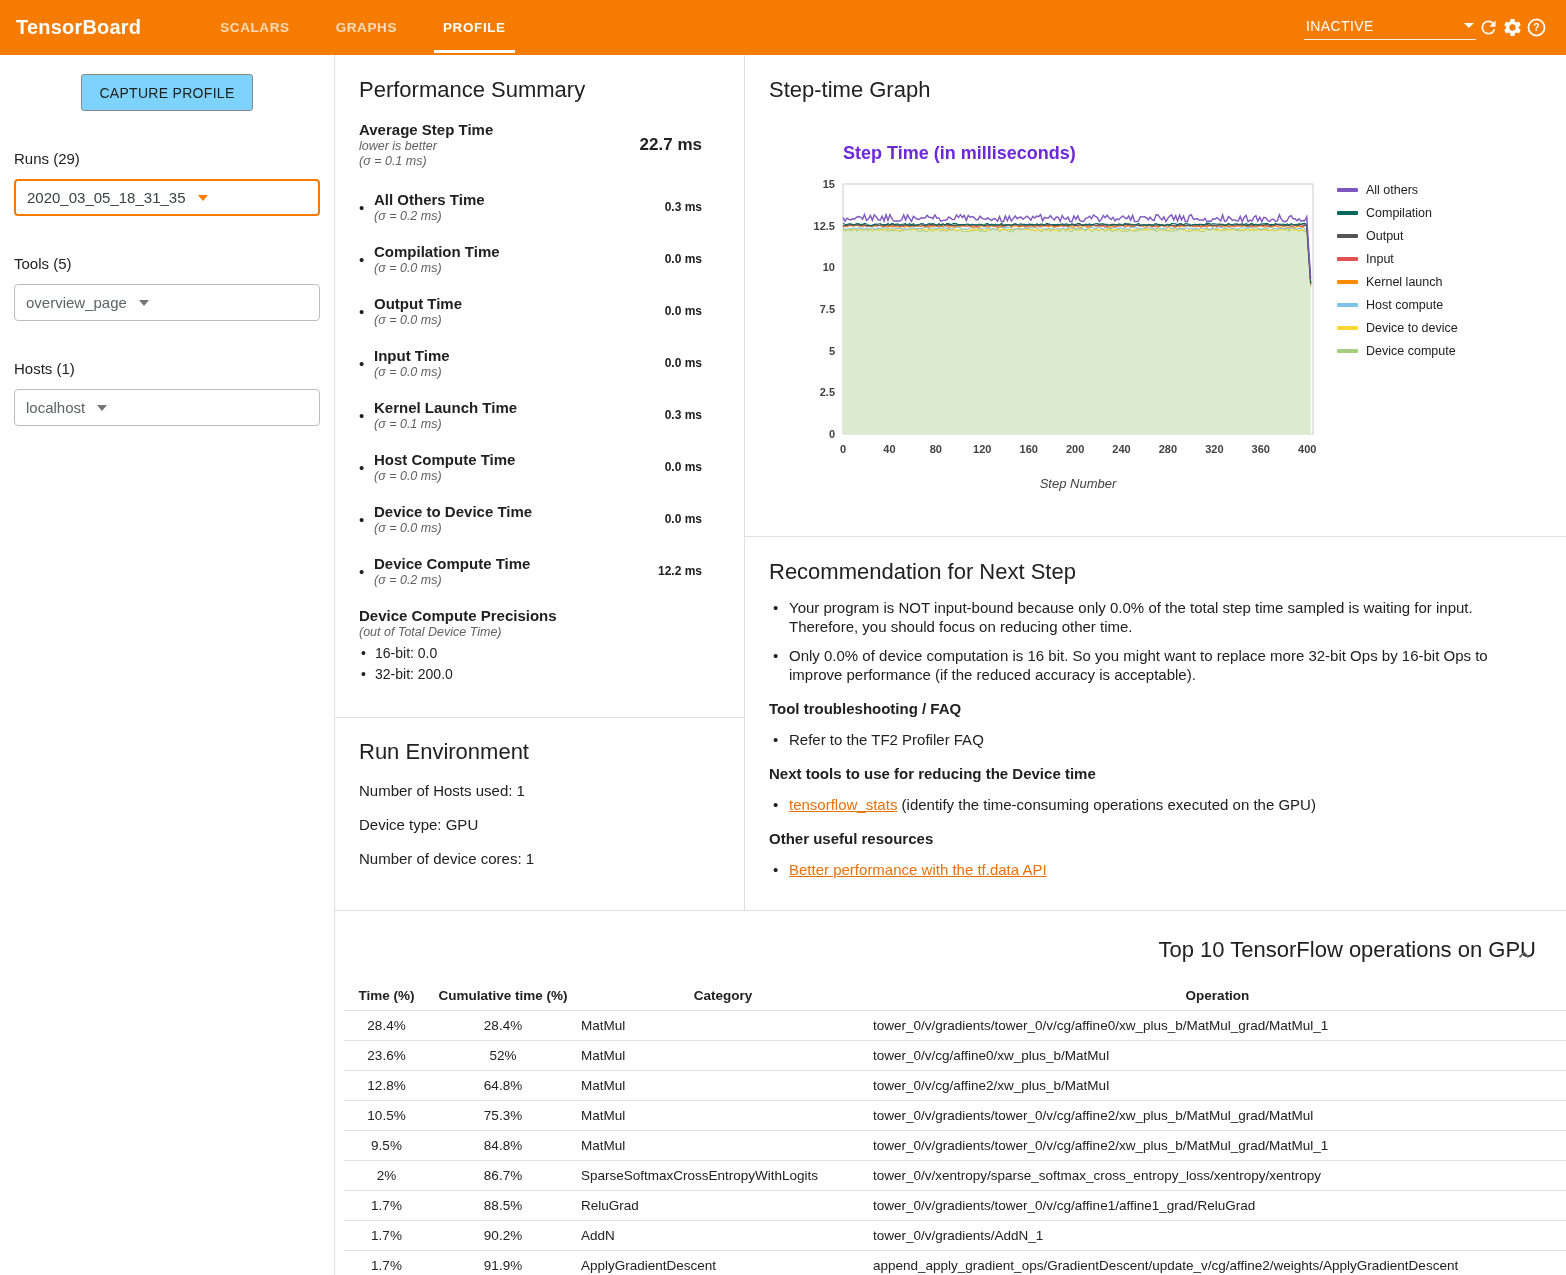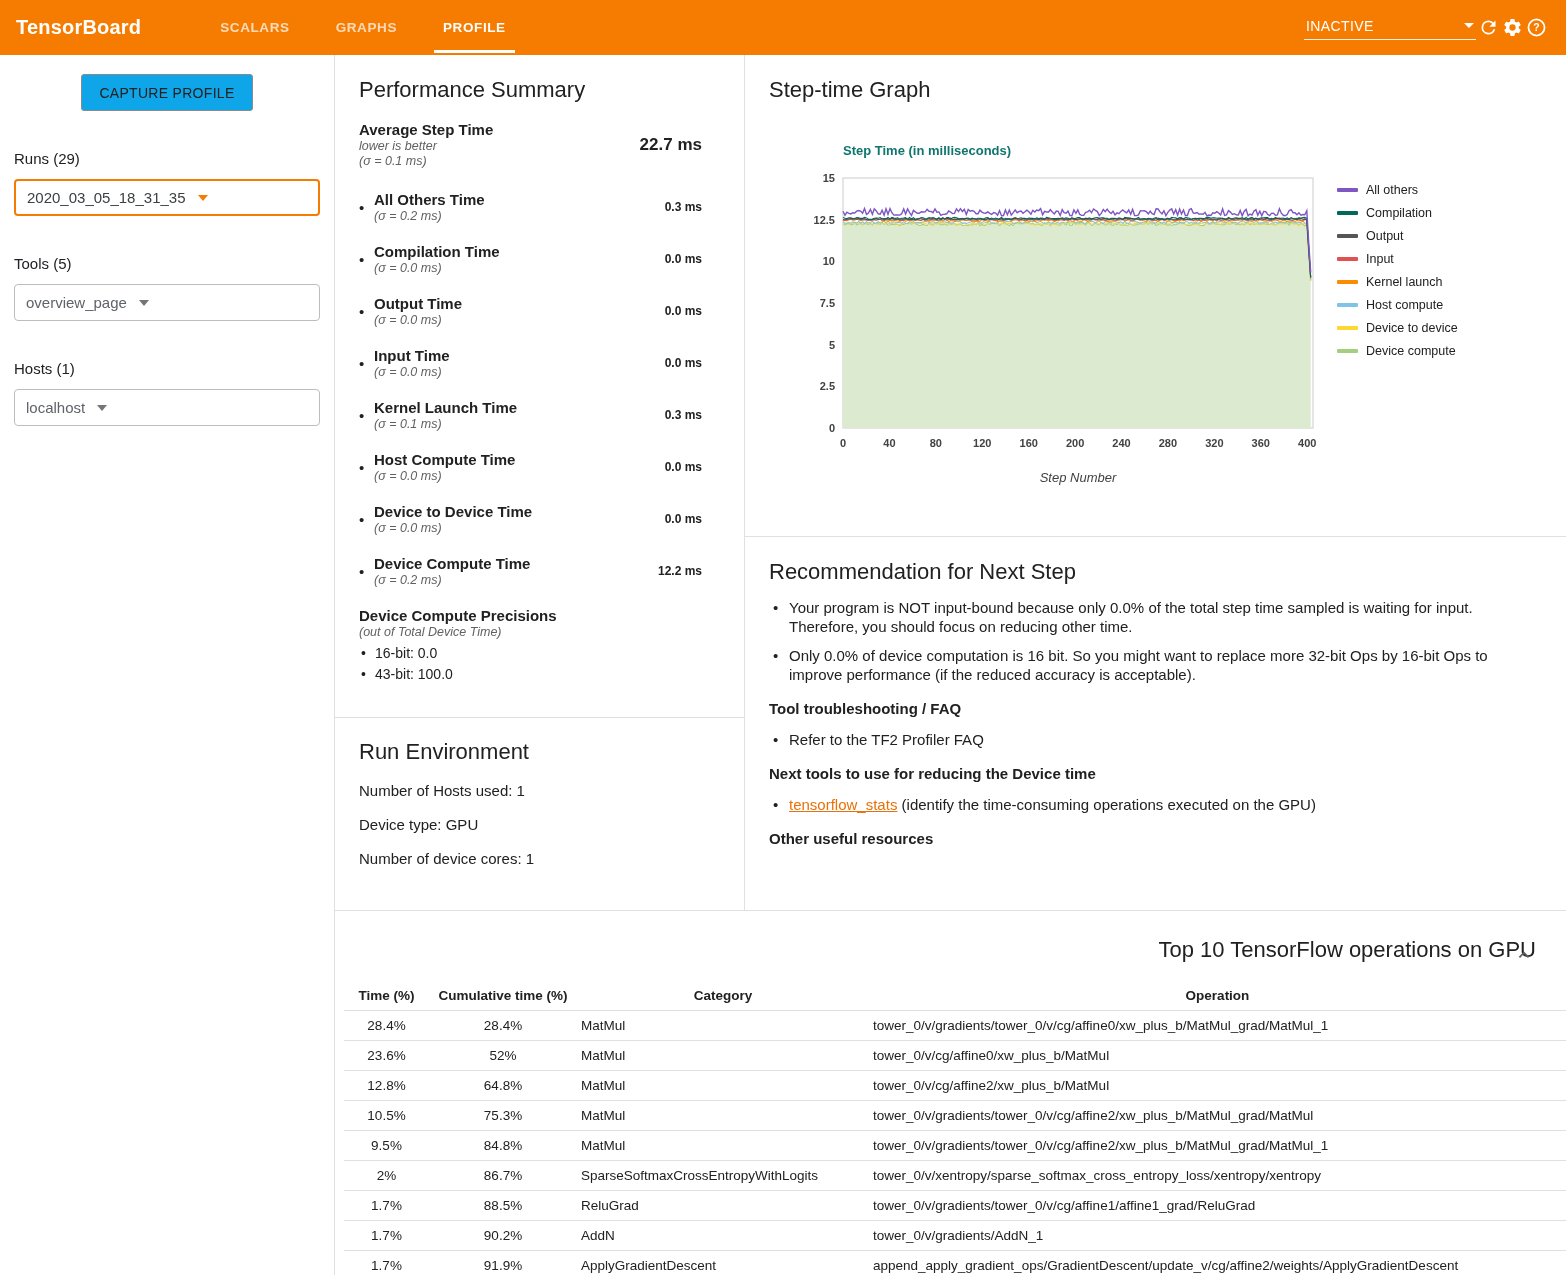--- a/index.html
+++ b/index.html
@@ -28,21 +28,21 @@
   .layout { display:flex; height:1220px; }
   .sidebar { width:335px; border-right:1px solid var(--border); flex:none; padding-top:19px; }
   .main { flex:1; display:flex; flex-direction:column; min-width:0; }
   .columns { height:855px; display:flex; }
   .perf-col { width:410px; flex:none; border-right:1px solid var(--border); display:flex; flex-direction:column; }
   .right-col { flex:1; min-width:0; }
 
   h2.section-title { font-size:22px; font-weight:normal; color:#212121; }
 
   
-  .capture-btn { display:block; margin:0 auto; height:37px; padding:0 17px; background:#0ea5e9;
+  .capture-btn { display:block; margin:0 auto; height:37px; padding:0 17px; background:#7dd3fc;
     border:1px solid #8a8a8a; border-radius:3px; font-size:14px; letter-spacing:0.3px; color:#212121;
     font-family:"Liberation Sans",sans-serif; cursor:pointer; }
   .side-group { padding:0 14px; margin-top:39px; }
   .side-label { font-size:15px; color:#202124; margin-bottom:12px; }
   .select-box { height:37px; border:1px solid #bdbdbd; border-radius:4px; display:flex; align-items:center;
     justify-content:flex-start; padding:16px 11px; font-size:15px; color:#5f6368; cursor:pointer; background:#fff;gap:12px; }
   .select-box.accent { border:2px solid var(--accent); color:#3c4043; }
   .caret-down { width:0; height:0; border-left:5px solid transparent; border-right:5px solid transparent; border-top:6px solid #757575; }
   .select-box.accent .caret-down { border-top-color:var(--accent); }
 
@@ -62,21 +62,21 @@
   .precision-list li::before { content:"•"; position:absolute; left:2px; }
 
   
   .run-env { padding:21px 24px 0 24px; }
   .run-env h2 { margin-bottom:15px; }
   .run-env-line { font-size:15px; color:#212121; margin-top:17px; }
 
   
   .graph-area { height:482px; border-bottom:1px solid var(--border); padding:22px 20px 0 24px; }
   .chart-wrap { display:flex; align-items:flex-start; margin:40px 0 0 28px; }
-  .chart-title { font-size:13px; font-weight:bold; color:#0f766e; margin:0 0 10px 46px; }
+  .chart-title { font-size:18px; font-weight:bold; color:#6d28d9; margin:0 0 10px 46px; }
   .chart-xlabel { font-size:13px; font-style:italic; color:#424242; margin-left:46px; width:470px; text-align:center; margin-top:6px; }
   .xtick, .ytick { font-family:"Liberation Sans",sans-serif; font-size:11px; font-weight:bold; fill:#424242; }
   .legend { list-style:none; margin:40px 0 0 14px; }
   .legend li { display:flex; align-items:center; margin-bottom:9px; }
   .swatch { width:21px; height:4px; border-radius:1px; margin-right:8px; flex:none; }
   .legend-label { font-size:12.5px; color:#212121; }
 
   
   .recommendation { padding:22px 45px 0 24px; }
   .rec-bullets { list-style:none; margin-top:13px; }
@@ -240,21 +240,21 @@
          <div class="perf-sigma">(σ = 0.2 ms)</div>
        </div>
        <div class="perf-value">12.2 ms</div>
      </div>
             </div>
           <div class="precisions">
             <div class="perf-label">Device Compute Precisions</div>
             <div class="perf-sigma">(out of Total Device Time)</div>
             <ul class="precision-list">
                 <li>16-bit: 0.0</li>
-                <li>43-bit: 100.0</li>
+                <li>32-bit: 200.0</li>
               </ul>
           </div>
         </section>
         <section class="run-env">
           <h2 class="section-title">Run Environment</h2>
           <div>
               <div class="run-env-line">Number of Hosts used: 1</div>
               <div class="run-env-line">Device type: GPU</div>
               <div class="run-env-line">Number of device cores: 1</div>
             </div>
@@ -344,20 +344,23 @@
             </ul>
           <div class="rec-heading">Tool troubleshooting / FAQ</div>
           <ul class="rec-bullets">
             <li>Refer to the TF2 Profiler FAQ</li>
           </ul>
           <div class="rec-heading">Next tools to use for reducing the Device time</div>
           <ul class="rec-bullets">
               <li><a class="link">tensorflow_stats</a> (identify the time-consuming operations executed on the GPU)</li>
             </ul>
           <div class="rec-heading">Other useful resources</div>
+          <ul class="rec-bullets">
+              <li><a class="link">Better performance with the tf.data API</a></li>
+            </ul>
         </section>
       </div>
     </div>
 
     <section class="ops-section">
       <div class="ops-header">
         <h2 class="section-title">Top 10 TensorFlow operations on GPU</h2>
         <span class="collapse-btn">
           <svg width="22" height="22" viewBox="0 0 24 24">
               <polyline points="7,14.5 12,9.5 17,14.5" fill="none" stroke="#616161" stroke-width="2"></polyline>

